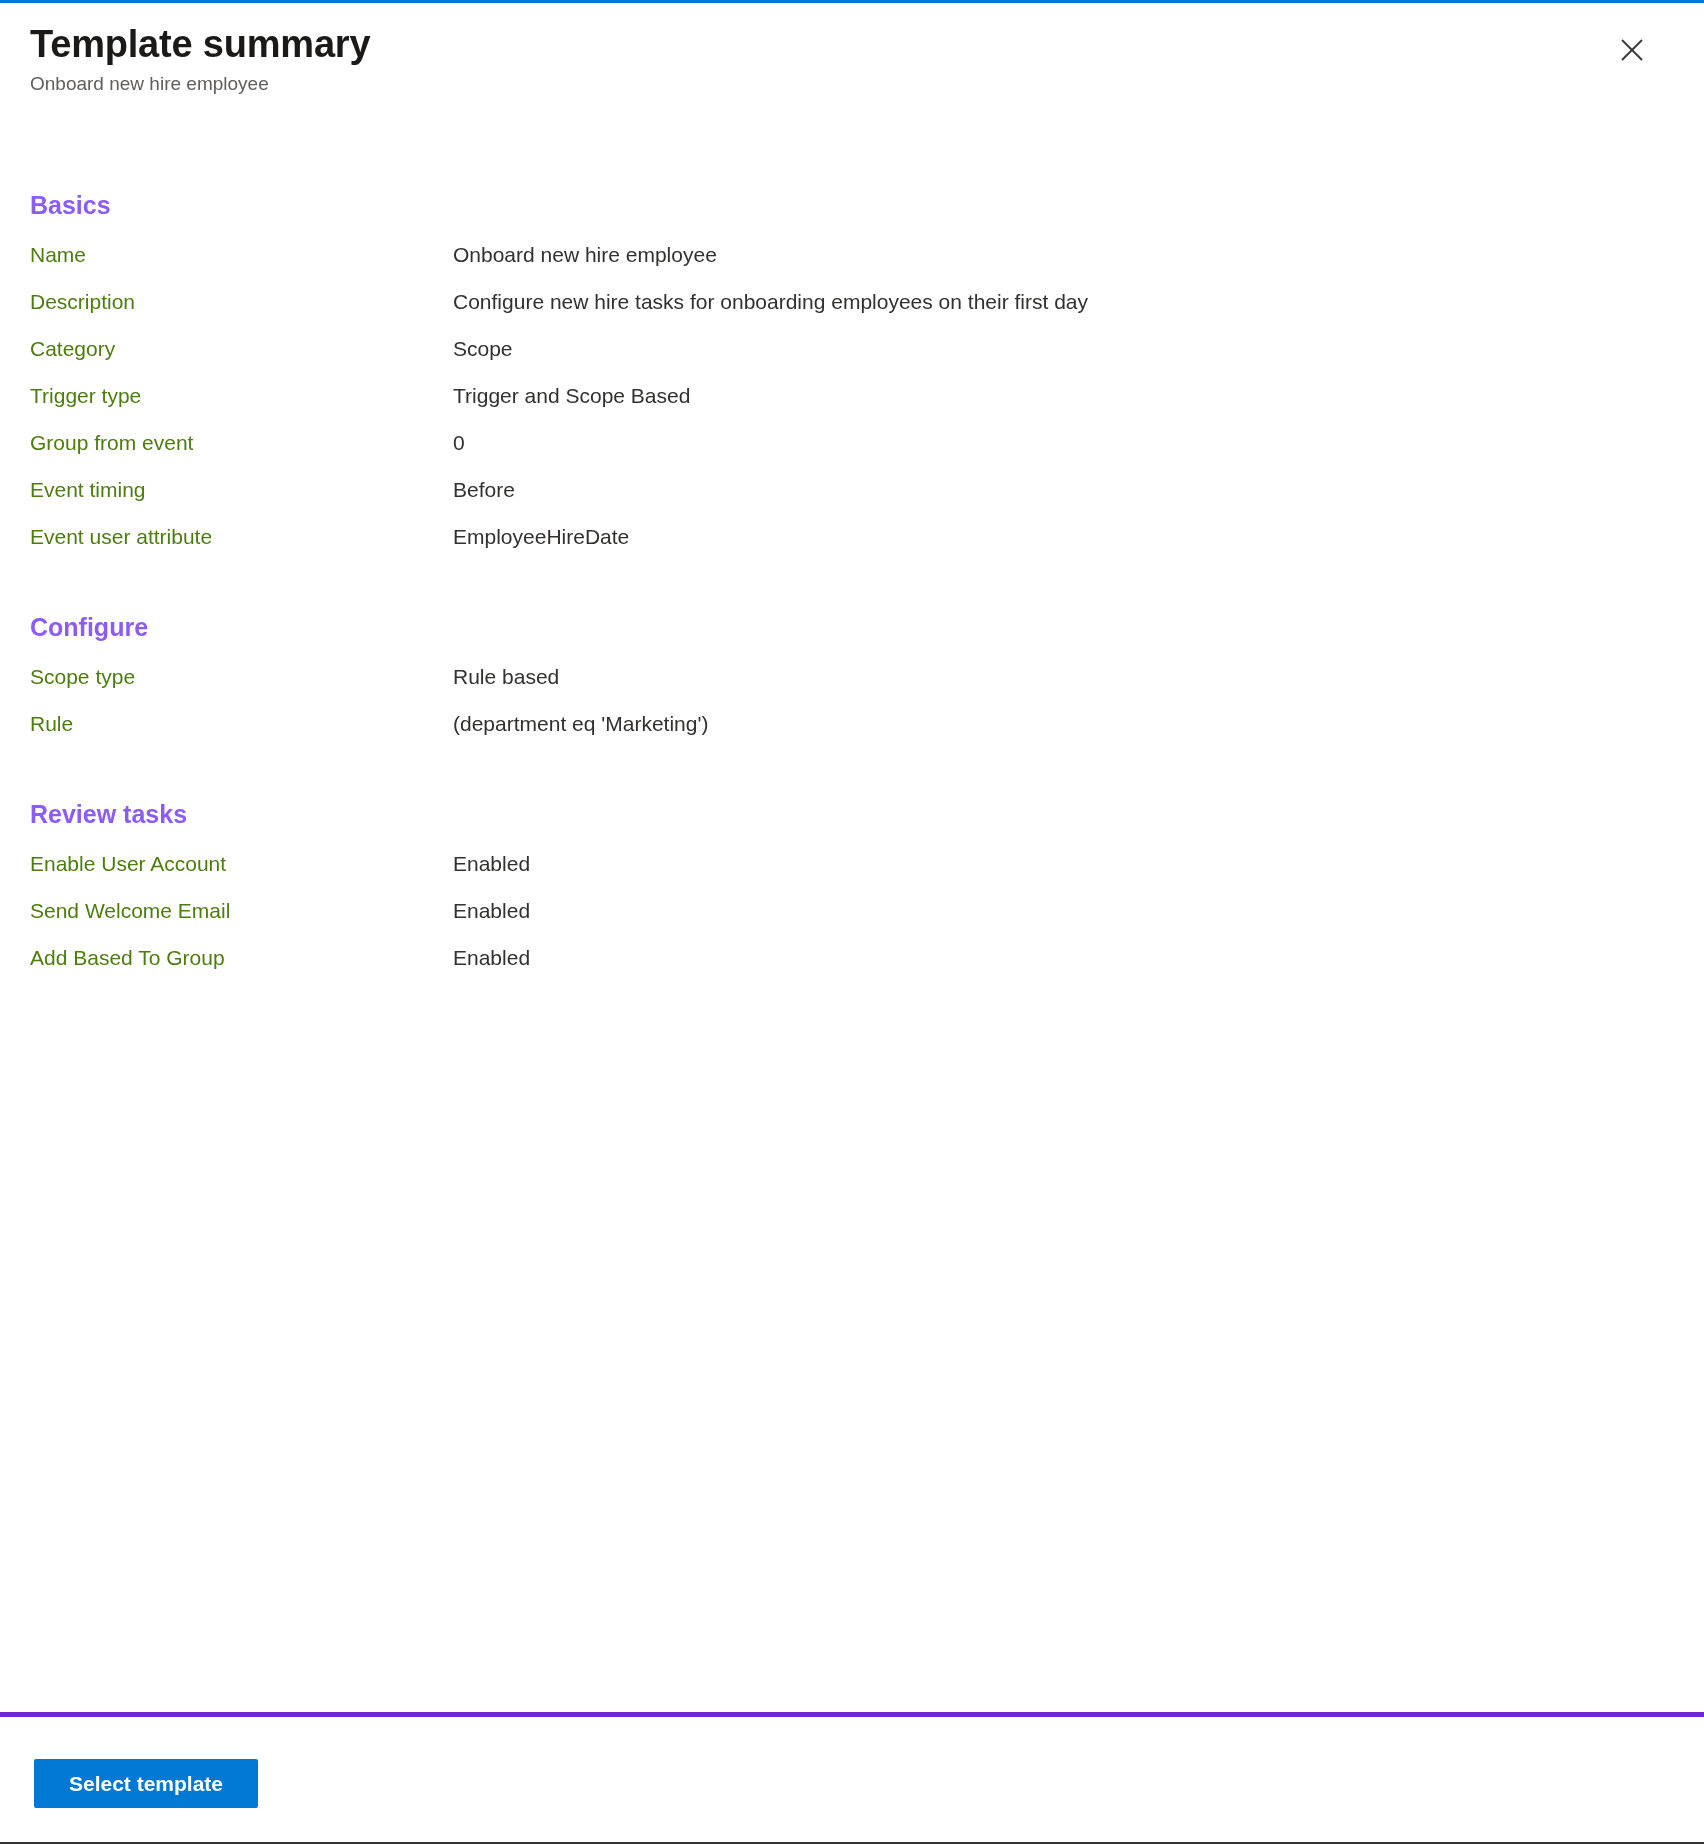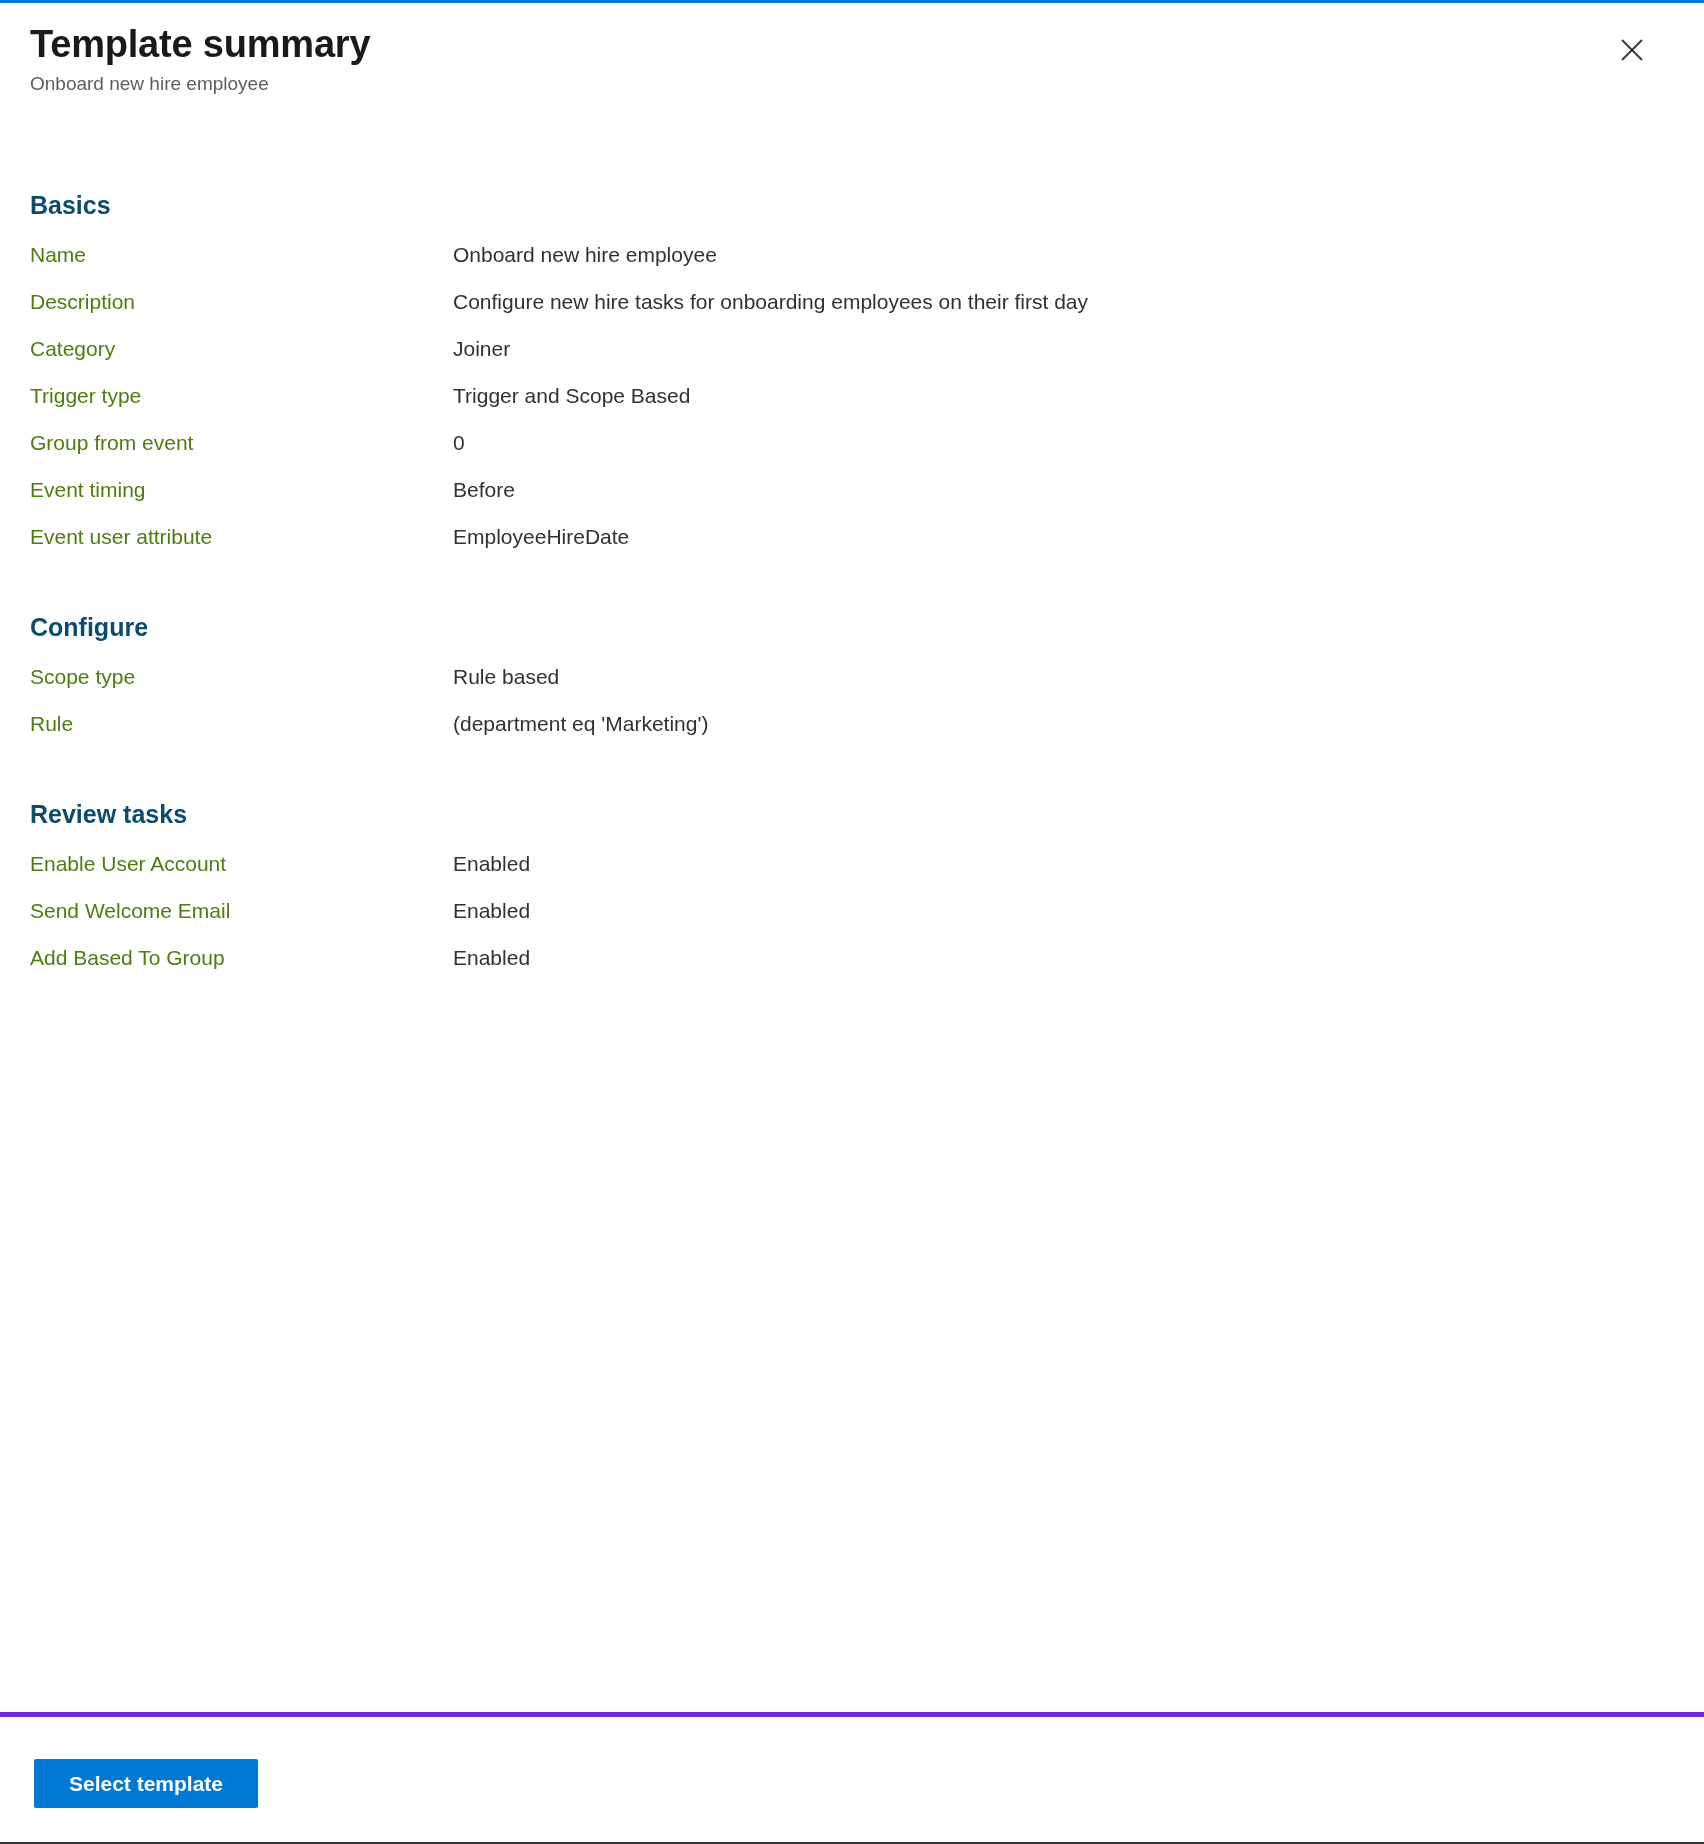--- a/index.html
+++ b/index.html
@@ -70,21 +70,21 @@
     overflow: hidden;
   }
   .section {
     margin-top: 60px;
   }
   .section:first-child { margin-top: 92px; }
   .section-title {
     font-size: 25px;
     font-weight: 700;
     line-height: 32px;
-    color: #0c4a6e;
+    color: #8b5cf6;
     margin: 0 0 20px 0;
   }
   .kv-row {
     display: flex;
     align-items: baseline;
     min-height: 28px;
     margin-bottom: 19px;
   }
   .kv-label {
     width: 423px;
@@ -153,21 +153,21 @@
         <div class="kv-value">Onboard new hire employee</div>
       </div>
 
       <div class="kv-row">
         <div class="kv-label">Description</div>
         <div class="kv-value">Configure new hire tasks for onboarding employees on their first day</div>
       </div>
 
       <div class="kv-row">
         <div class="kv-label">Category</div>
-        <div class="kv-value">Joiner</div>
+        <div class="kv-value">Scope</div>
       </div>
 
       <div class="kv-row">
         <div class="kv-label">Trigger type</div>
         <div class="kv-value">Trigger and Scope Based</div>
       </div>
 
       <div class="kv-row">
         <div class="kv-label">Group from event</div>
         <div class="kv-value">0</div>

